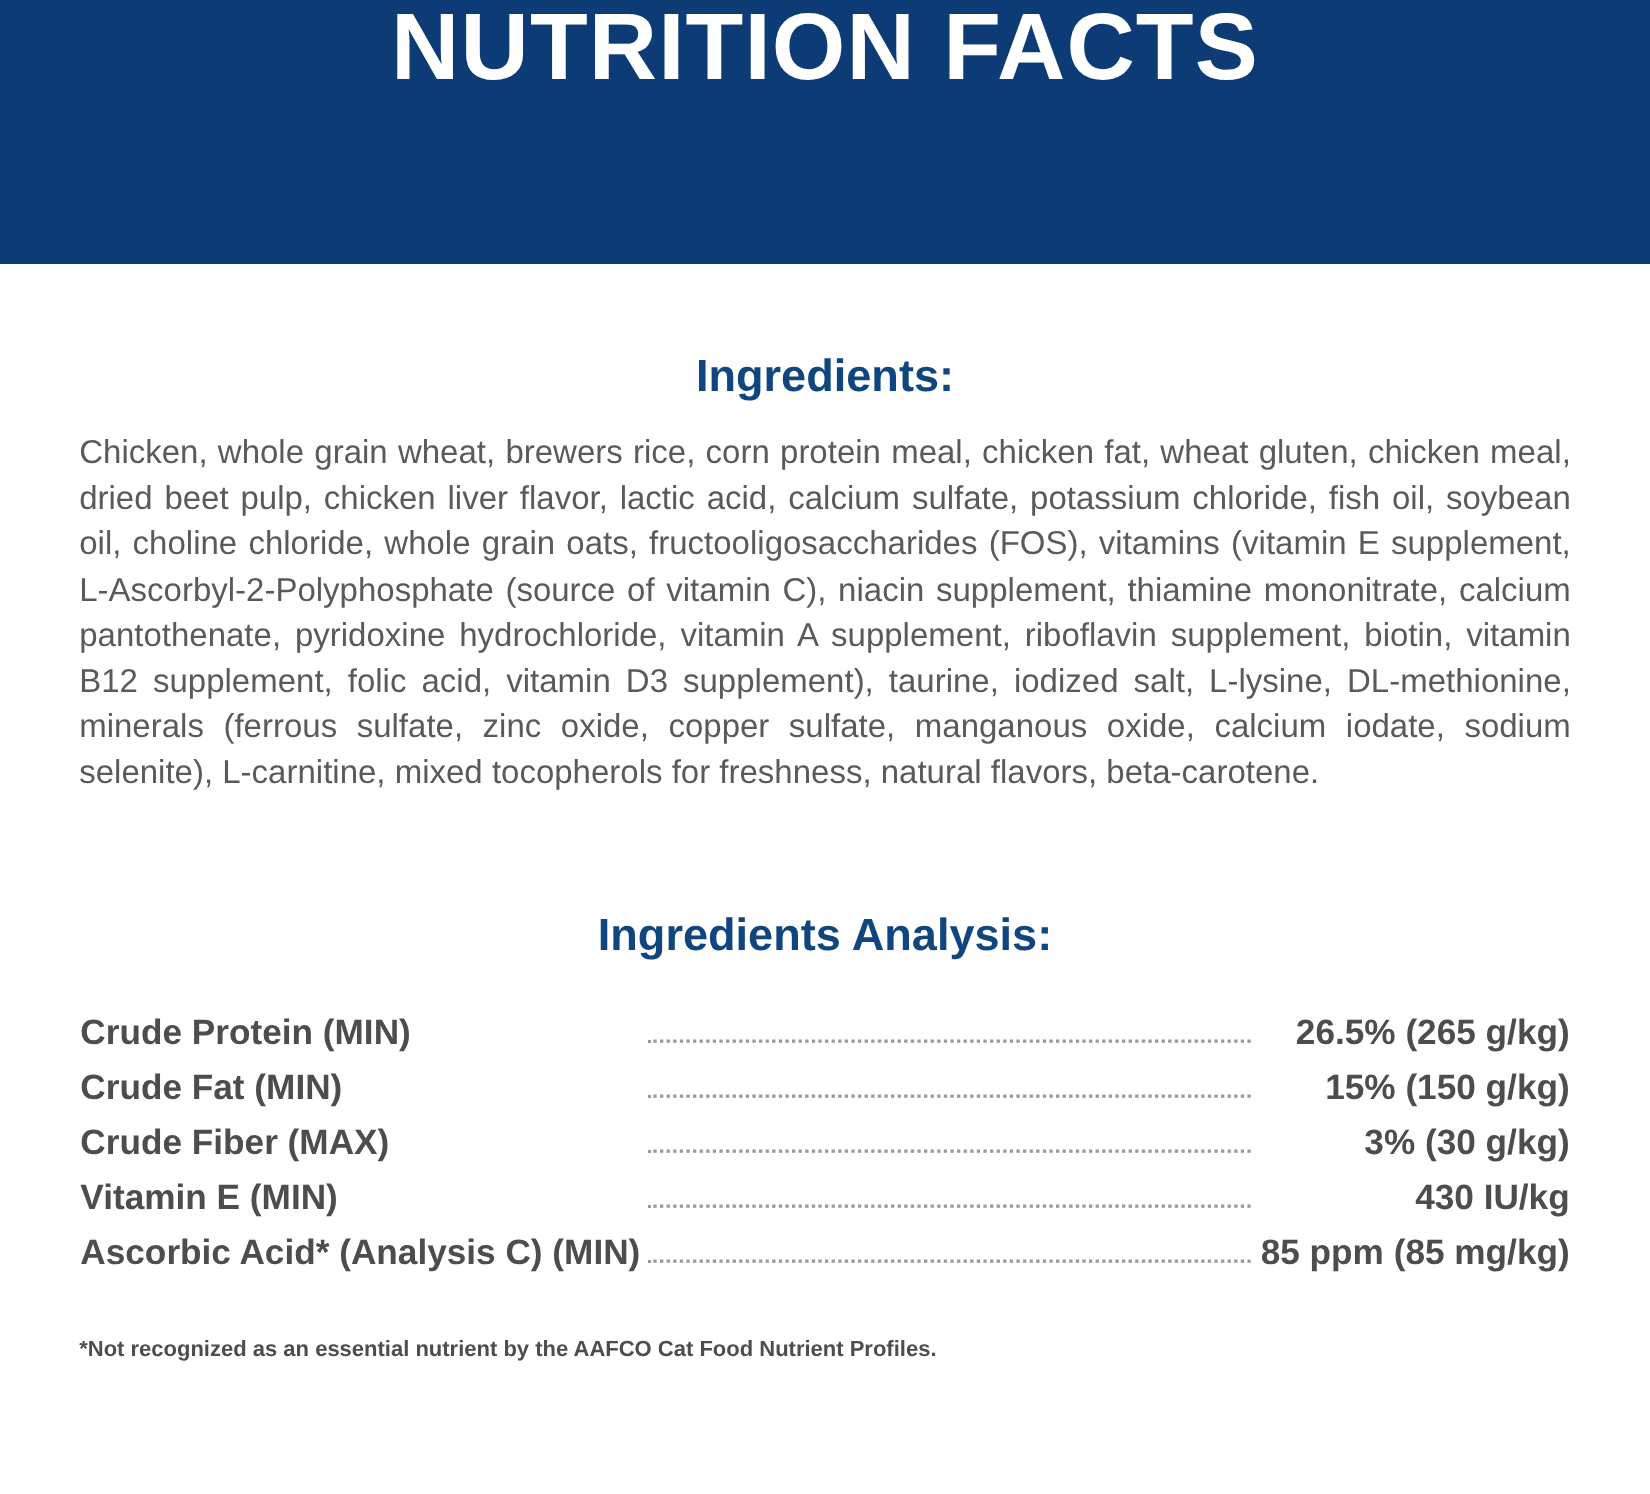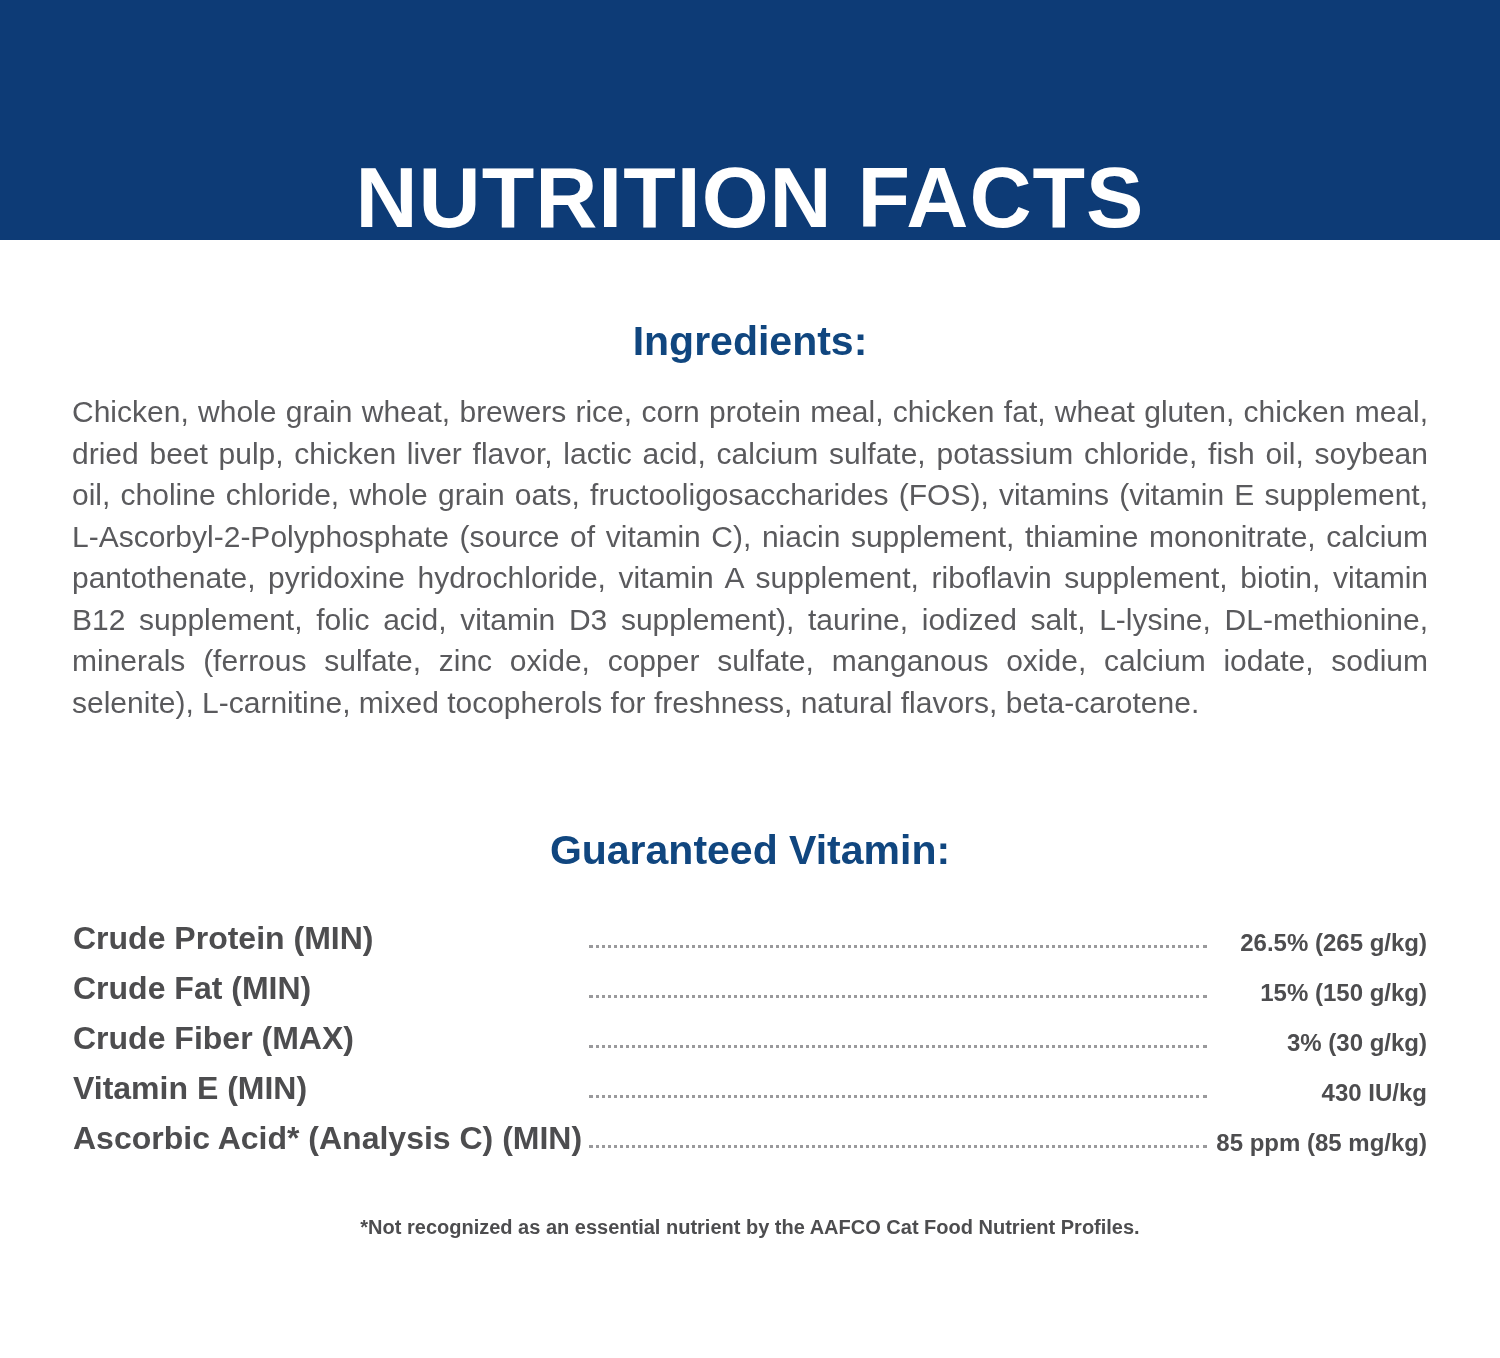--- a/index.html
+++ b/index.html
@@ -19,21 +19,21 @@
     width: 1500px;
     height: 1358px;
     background: #ffffff;
   }
   
   .header-band {
     width: 1500px;
     height: 240px;
     background: #0d3b76;
     display: flex;
-    align-items: flex-end;
+    align-items: flex-start;
     justify-content: center;
   }
   .header-title {
     color: #ffffff;
     font-size: 86px;
     font-weight: bold;
     letter-spacing: 1px;
     line-height: 1;
     font-family: "Liberation Sans", sans-serif;
     white-space: nowrap;
@@ -91,30 +91,30 @@
     position: relative;
     overflow: hidden;
   }
   .ga-dots .dotline {
     display: block;
     border-bottom: 3px dotted #9a9a9c;
     transform: translateY(-9px);
     width: 100%;
   }
   .ga-value {
-    font-size: 24px;
+    font-size: 32px;
     font-weight: bold;
     color: #4d4d4f;
     text-align: right;
     padding-left: 8px;
     font-family: "Liberation Sans", sans-serif;
   }
   .footnote {
     margin-top: 58px;
-    text-align: center;
+    text-align: left;
     font-size: 20px;
     font-weight: bold;
     color: #4d4d4f;
     font-family: "Liberation Sans", sans-serif;
   }
 </style>
 </head>
 <body>
 
 <div class="page">
@@ -122,21 +122,21 @@
   <div class="header-band">
     <div class="header-title">NUTRITION FACTS</div>
   </div>
 
   <div class="content">
 
     <div class="section-title" id="ingredients-title">Ingredients:</div>
 
     <div class="ingredients-body">Chicken, whole grain wheat, brewers rice, corn protein meal, chicken fat, wheat gluten, chicken meal, dried beet pulp, chicken liver flavor, lactic acid, calcium sulfate, potassium chloride, fish oil, soybean oil, choline chloride, whole grain oats, fructooligosaccharides (FOS), vitamins (vitamin E supplement, L-Ascorbyl-2-Polyphosphate (source of vitamin C), niacin supplement, thiamine mononitrate, calcium pantothenate, pyridoxine hydrochloride, vitamin A supplement, riboflavin supplement, biotin, vitamin B12 supplement, folic acid, vitamin D3 supplement), taurine, iodized salt, L-lysine, DL-methionine, minerals (ferrous sulfate, zinc oxide, copper sulfate, manganous oxide, calcium iodate, sodium selenite), L-carnitine, mixed tocopherols for freshness, natural flavors, beta-carotene.</div>
 
-    <div class="section-title" id="analysis-title">Guaranteed Vitamin:</div>
+    <div class="section-title" id="analysis-title">Ingredients Analysis:</div>
 
     <table class="ga-table">
       <tbody>
         <tr class="ga-row">
           <td class="ga-cell ga-label">Crude Protein (MIN)</td>
           <td class="ga-cell ga-dots">
               <span class="dotline"></span>
             </td>
           <td class="ga-cell ga-value">26.5% (265 g/kg)</td>
         </tr>

